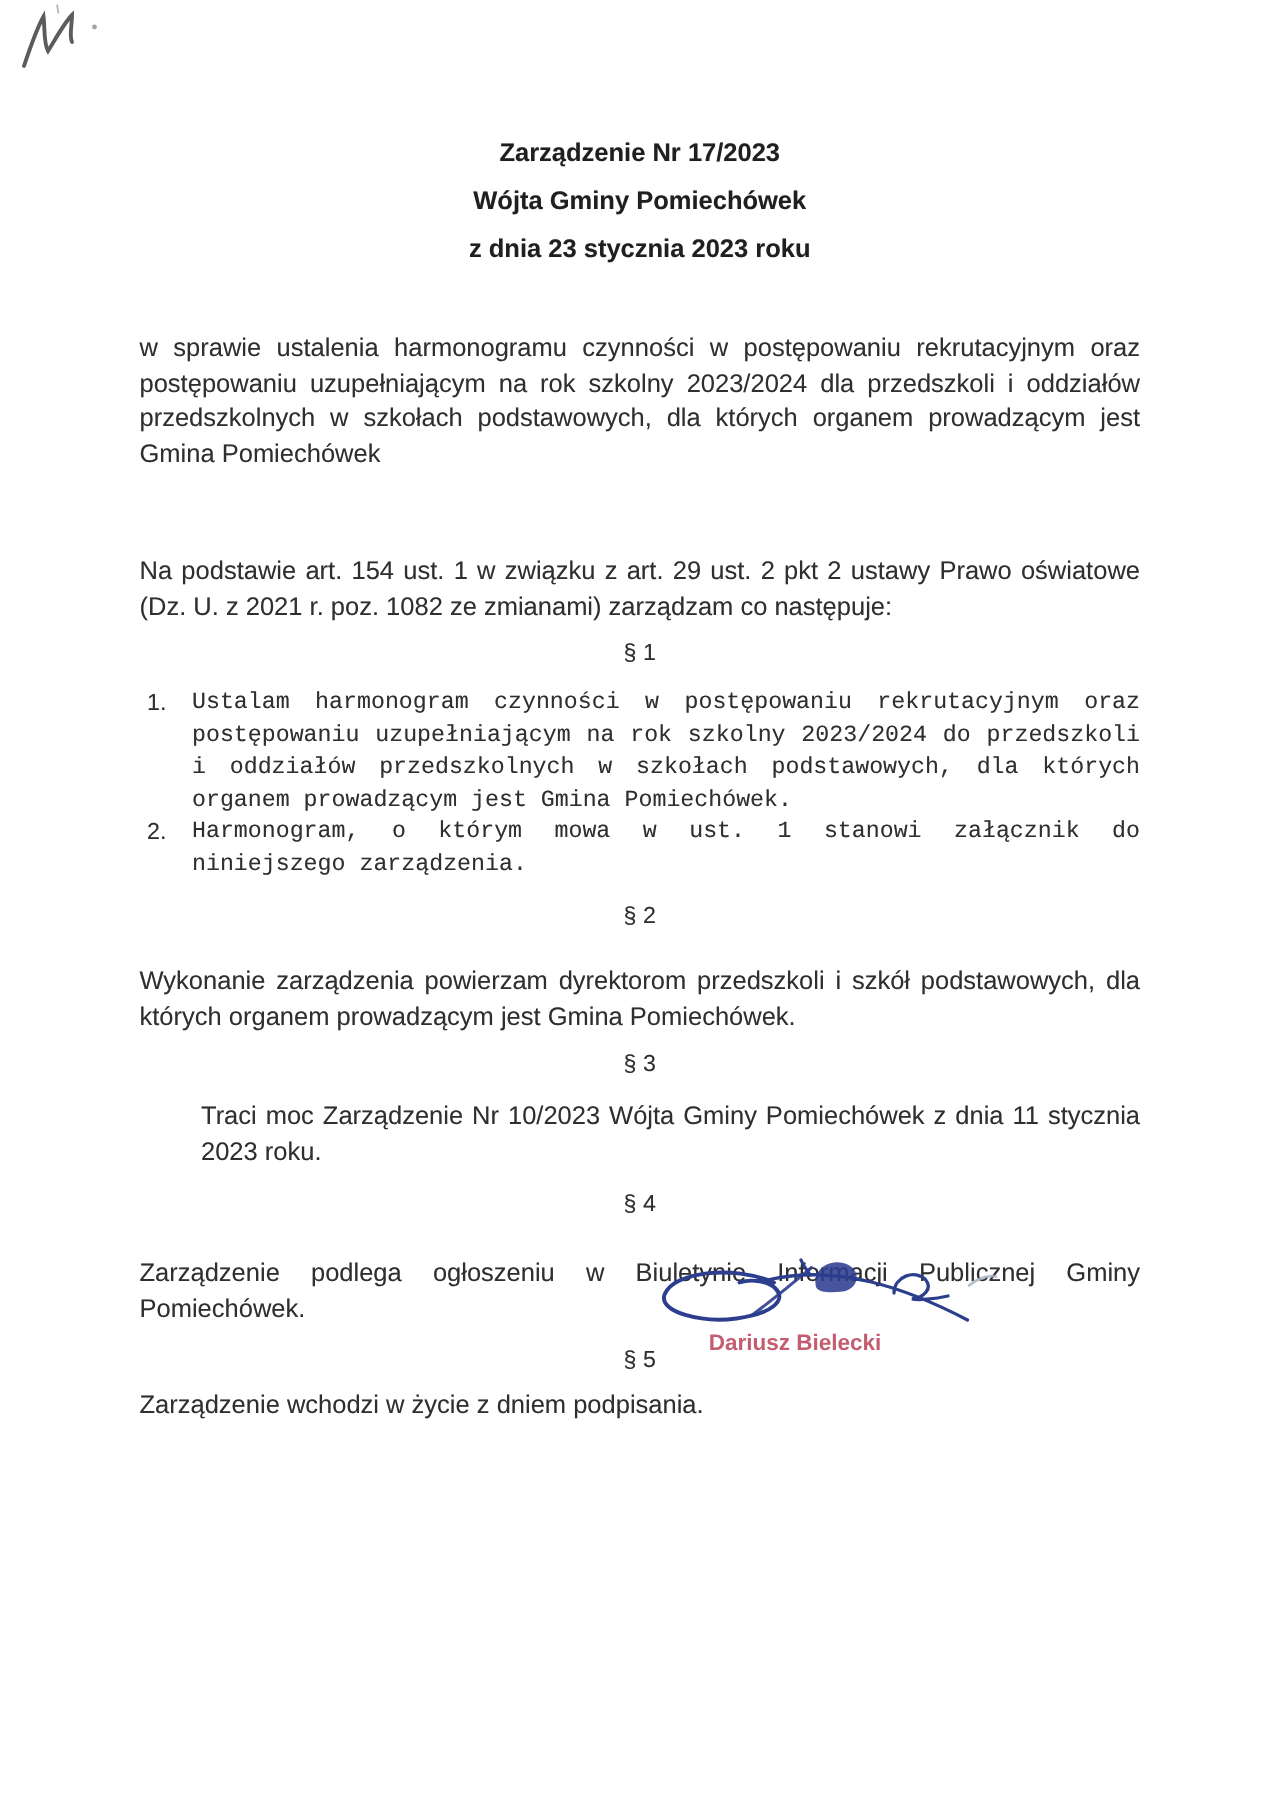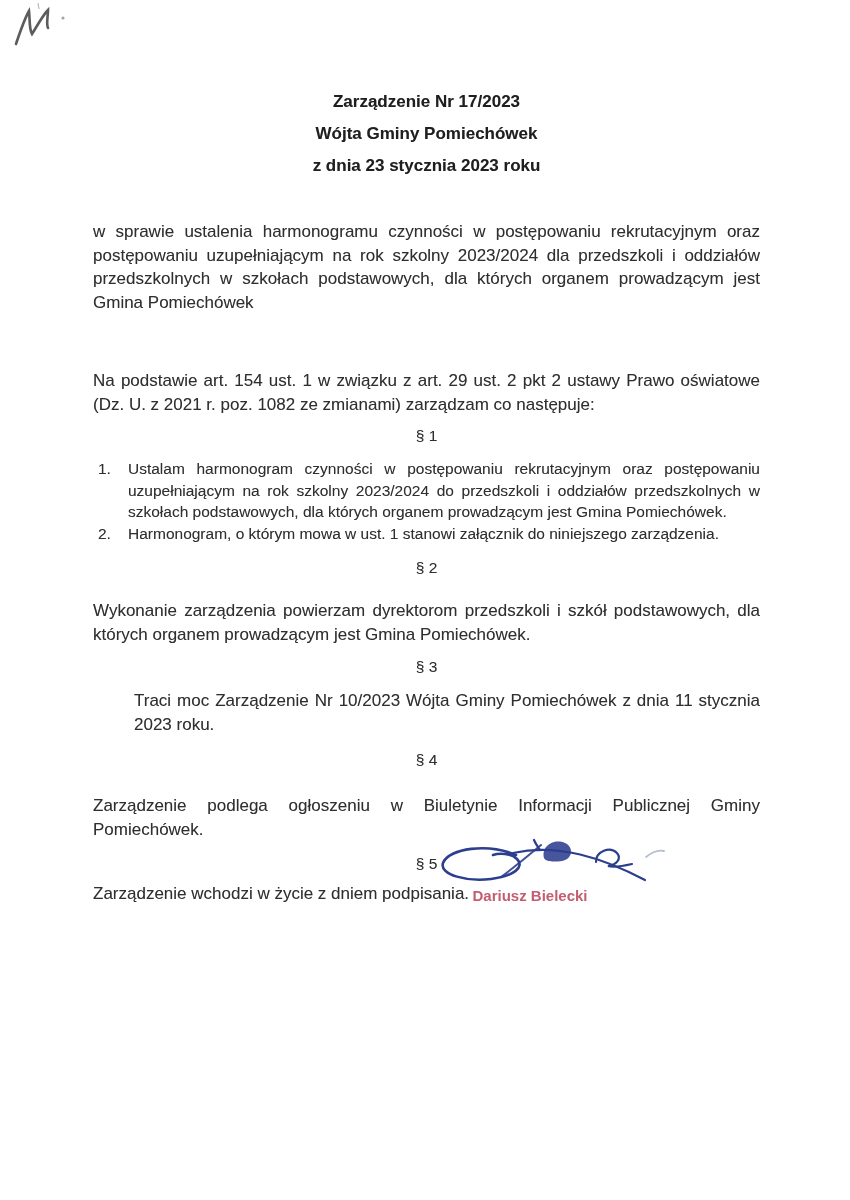--- a/index.html
+++ b/index.html
@@ -40,21 +40,21 @@
   .m-ps3{margin-top:11px;margin-left:41px;}
   .m-sec4{margin-top:12px;}
   .m-ps4{margin-top:23px;}
   .m-sec5{margin-top:11px;}
   .m-ps5{margin-top:7px;}
   .list .li{
     display:flex;font-size:15.5px;line-height:21.5px;color:#2f2f2f;
     text-shadow:0 0 .4px rgba(45,45,45,.3);
   }
   .list .num{flex:none;width:35px;padding-left:5px;box-sizing:border-box;}
-  .list .li-text{flex:1;text-align:justify;}
+  .list .li-text{flex:1;text-align:justify;font-family:Liberation Mono, monospace;}
   .stamp-block{
     position:absolute;left:385px;top:841px;width:290px;text-align:center;
   }
   .stamp-title{
     font-size:15.5px;line-height:19px;font-weight:bold;letter-spacing:.2px;
     color:var(--stamp-color,#c45d70);
   }
   .sig-wrap{position:relative;height:44px;}
   .sig-svg{position:absolute;left:28px;top:-7px;width:265px;height:60px;}
   .signer-name{

